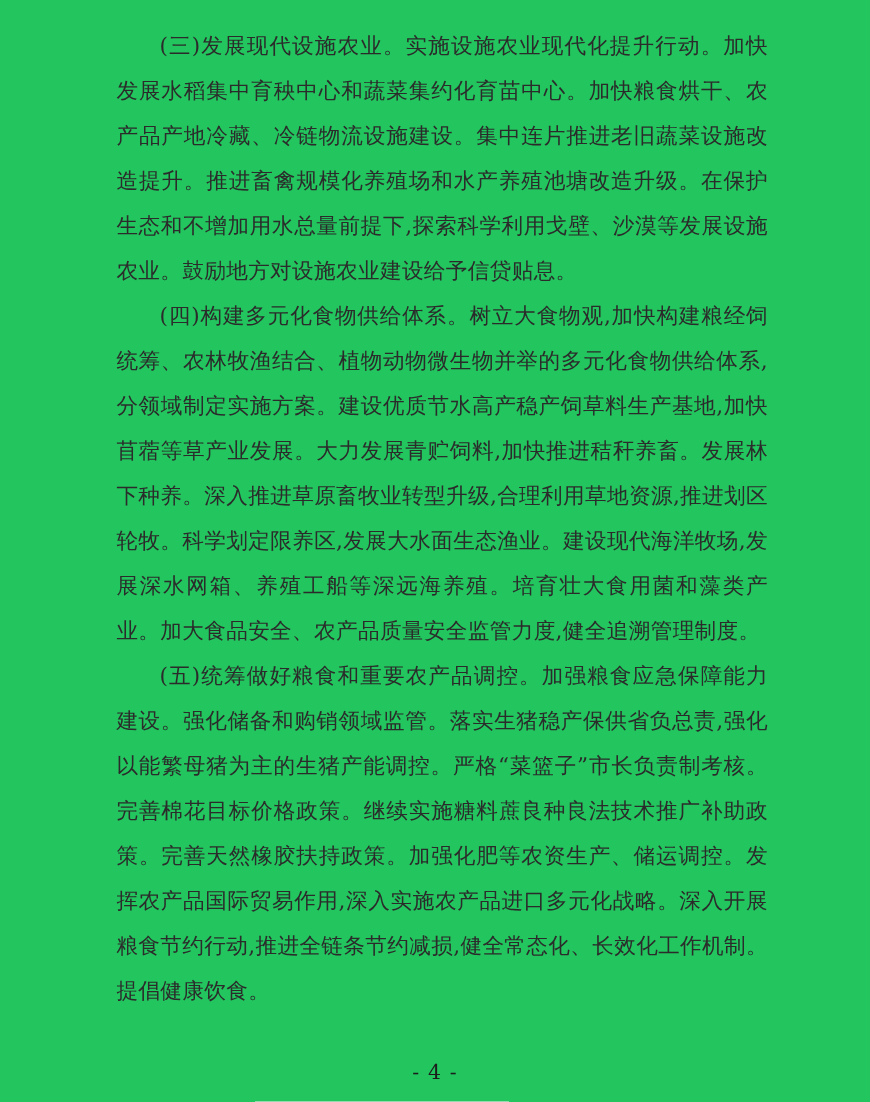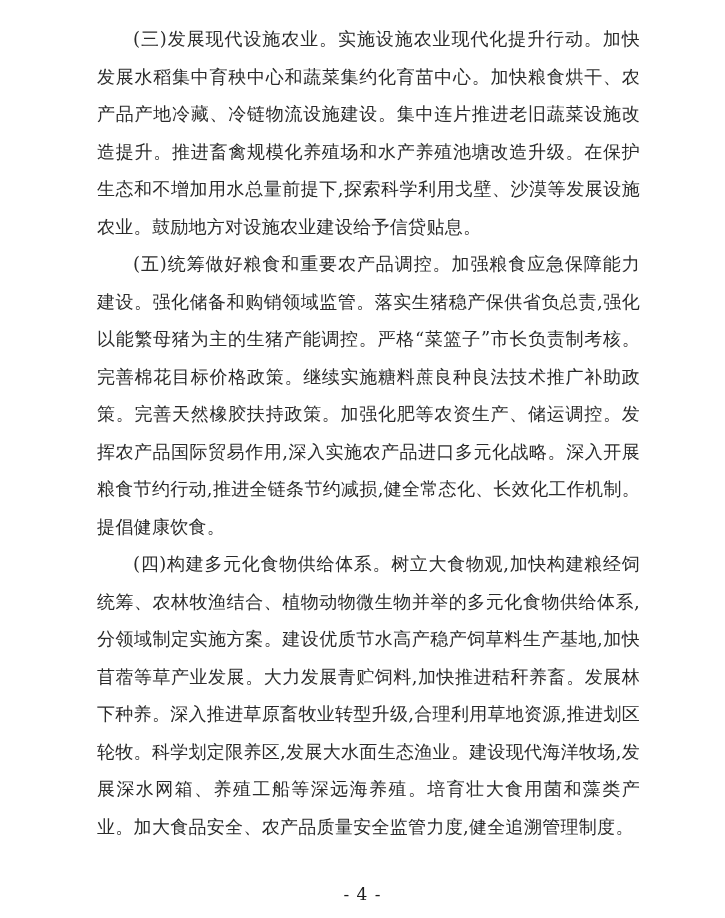--- a/index.html
+++ b/index.html
@@ -6,21 +6,21 @@
     margin: 0;
     padding: 0;
     background: #e8e8e8;
     font-family: "DejaVu Serif", "Liberation Serif", serif;
   }
   .page {
     position: relative;
     width: 725px;
     height: 918px;
     margin: 0 auto;
-    background: #ffffff;
+    background: #22c55e;
     overflow: hidden;
   }
   .content {
     position: absolute;
     left: 97px;
     top: 20px;
     width: 543px;
     color: #2b2b2b;
   }
   .para {
@@ -43,17 +43,17 @@
     color: #1c1c1c;
     letter-spacing: 1px;
   }
 </style>
 </head>
 <body>
 
 <div class="page">
   <div class="content">
     <p class="para">(三)发展现代设施农业。实施设施农业现代化提升行动。加快发展水稻集中育秧中心和蔬菜集约化育苗中心。加快粮食烘干、农产品产地冷藏、冷链物流设施建设。集中连片推进老旧蔬菜设施改造提升。推进畜禽规模化养殖场和水产养殖池塘改造升级。在保护生态和不增加用水总量前提下,探索科学利用戈壁、沙漠等发展设施农业。鼓励地方对设施农业建设给予信贷贴息。</p>
+    <p class="para">(四)构建多元化食物供给体系。树立大食物观,加快构建粮经饲统筹、农林牧渔结合、植物动物微生物并举的多元化食物供给体系,分领域制定实施方案。建设优质节水高产稳产饲草料生产基地,加快苜蓿等草产业发展。大力发展青贮饲料,加快推进秸秆养畜。发展林下种养。深入推进草原畜牧业转型升级,合理利用草地资源,推进划区轮牧。科学划定限养区,发展大水面生态渔业。建设现代海洋牧场,发展深水网箱、养殖工船等深远海养殖。培育壮大食用菌和藻类产业。加大食品安全、农产品质量安全监管力度,健全追溯管理制度。</p>
     <p class="para">(五)统筹做好粮食和重要农产品调控。加强粮食应急保障能力建设。强化储备和购销领域监管。落实生猪稳产保供省负总责,强化以能繁母猪为主的生猪产能调控。严格“菜篮子”市长负责制考核。完善棉花目标价格政策。继续实施糖料蔗良种良法技术推广补助政策。完善天然橡胶扶持政策。加强化肥等农资生产、储运调控。发挥农产品国际贸易作用,深入实施农产品进口多元化战略。深入开展粮食节约行动,推进全链条节约减损,健全常态化、长效化工作机制。提倡健康饮食。</p>
-    <p class="para">(四)构建多元化食物供给体系。树立大食物观,加快构建粮经饲统筹、农林牧渔结合、植物动物微生物并举的多元化食物供给体系,分领域制定实施方案。建设优质节水高产稳产饲草料生产基地,加快苜蓿等草产业发展。大力发展青贮饲料,加快推进秸秆养畜。发展林下种养。深入推进草原畜牧业转型升级,合理利用草地资源,推进划区轮牧。科学划定限养区,发展大水面生态渔业。建设现代海洋牧场,发展深水网箱、养殖工船等深远海养殖。培育壮大食用菌和藻类产业。加大食品安全、农产品质量安全监管力度,健全追溯管理制度。</p>
   </div>
   <div class="page-number">- 4 -</div>
 </div>
 
 </body></html>

